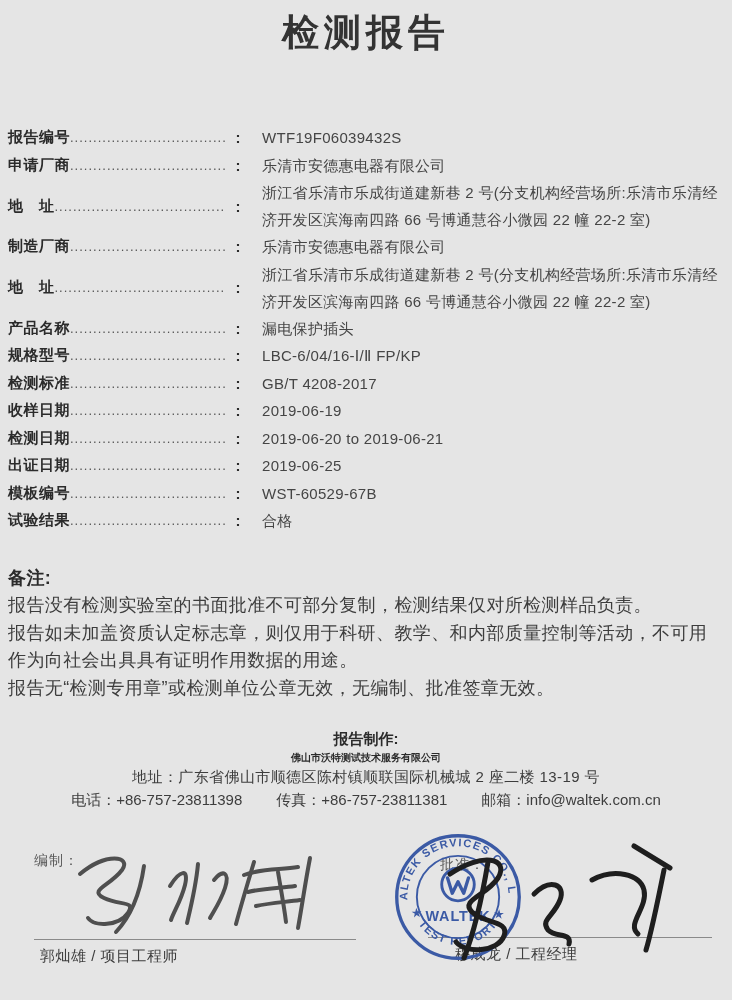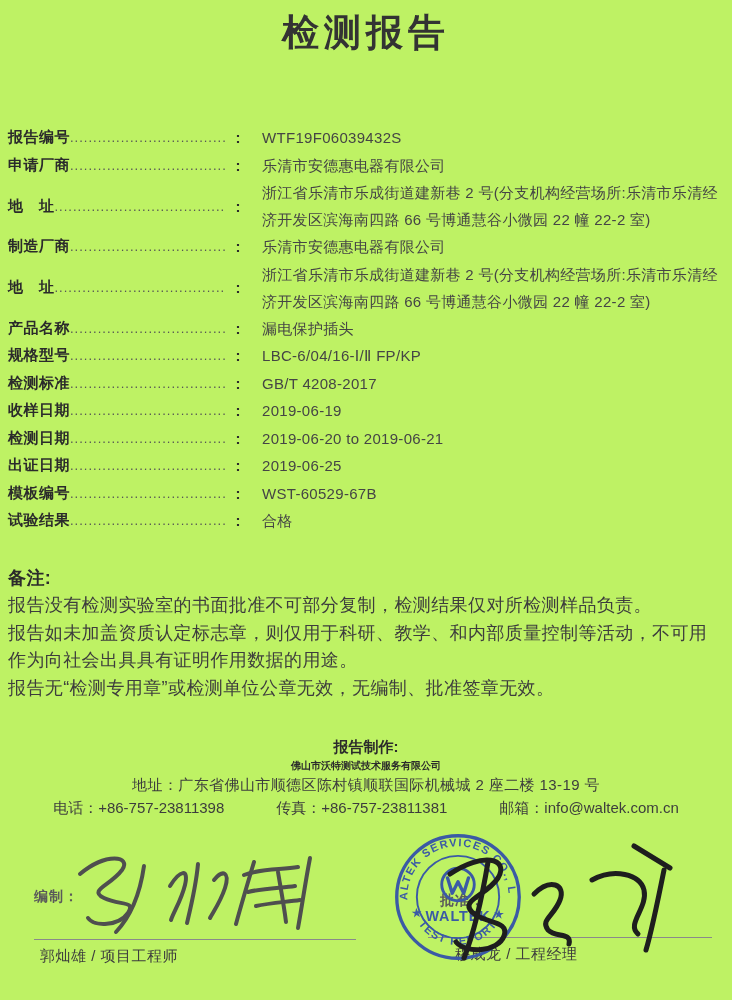--- a/index.html
+++ b/index.html
@@ -1,43 +1,43 @@
 <!DOCTYPE html>
 <html><head>
 <meta charset="utf-8">
 <style>
   * { margin:0; padding:0; box-sizing:border-box; }
   html,body { width:732px; height:1000px; background:#fff; overflow:hidden;
     font-family:"Liberation Sans", sans-serif; color:#3a3a3a; }
-  .page { position:relative; width:732px; height:1000px; background:#bef264; padding:6px 8px 0 8px; }
+  .page { position:relative; width:732px; height:1000px; background:#e5e5e5; padding:6px 8px 0 8px; }
 
   .title { text-align:center; font-size:37px; font-weight:bold; color:#333;
     letter-spacing:5px; margin-top:2px; }
 
   .fields { margin-top:66px; }
   .row { display:flex; align-items:center; min-height:27.5px; font-size:15px; }
   .lblwrap { display:flex; width:218px; align-items:baseline; flex:none; }
   .lbl { font-weight:bold; color:#2b2b2b; white-space:nowrap; letter-spacing:0.5px; }
   .dots { flex:1; overflow:hidden; white-space:nowrap; color:#555; }
   .dots::after { content:"................................................................"; letter-spacing:1px; font-size:13px; }
   .colon { width:24px; flex:none; font-weight:bold; color:#2b2b2b; text-align:center; }
   .val { flex:1; margin-left:12px; color:#454545; line-height:27px; letter-spacing:0.3px; }
 
   .remarks { margin-top:30px; font-size:18px; line-height:27.5px; color:#3d3d3d; }
   .remarks .rhead { font-weight:bold; color:#2b2b2b; margin-bottom:0px; }
   .remarks p { letter-spacing:0.4px; }
 
-  .maker { margin-top:36px; text-align:center; font-size:15px; color:#3d3d3d; }
+  .maker { margin-top:28px; text-align:center; font-size:15px; color:#3d3d3d; }
   .maker .mhead { font-weight:bold; color:#2b2b2b; }
   .maker .mcompany { font-weight:bold; color:#2b2b2b; font-size:10px; margin-top:2px; }
   .maker .maddress { margin-top:3px; letter-spacing:0.4px; }
-  .maker .mcontact { display:flex; justify-content:center; gap:52px; margin-top:4px; }
+  .maker .mcontact { display:flex; justify-content:center; gap:34px; margin-top:4px; }
 
   .sign-area { position:absolute; left:0; top:838px; width:732px; height:162px; }
-  .sig-label { position:absolute; font-size:14px; font-weight:bold; color:#5a5a5a; letter-spacing:1px;margin-top:36px; }
+  .sig-label { position:absolute; font-size:14px; font-weight:normal; color:#5a5a5a; letter-spacing:1px; }
   .lab-prep { left:34px; top:14px; }
   .lab-appr { left:440px; top:18px; z-index:1; }
   .sig-rule { position:absolute; border-top:1px solid #8a8a8a; }
   .rule-l { left:34px; top:101px; width:322px; }
   .rule-r { left:428px; top:99px; width:284px; }
   .sig-name { position:absolute; font-size:15px; color:#3d3d3d; letter-spacing:0.5px; }
   .name-l { left:40px; top:109px; }
   .name-r { left:455px; top:107px; }
   .sig-svg { position:absolute; }
   .sig-l { left:58px; top:2px; z-index:2; }

